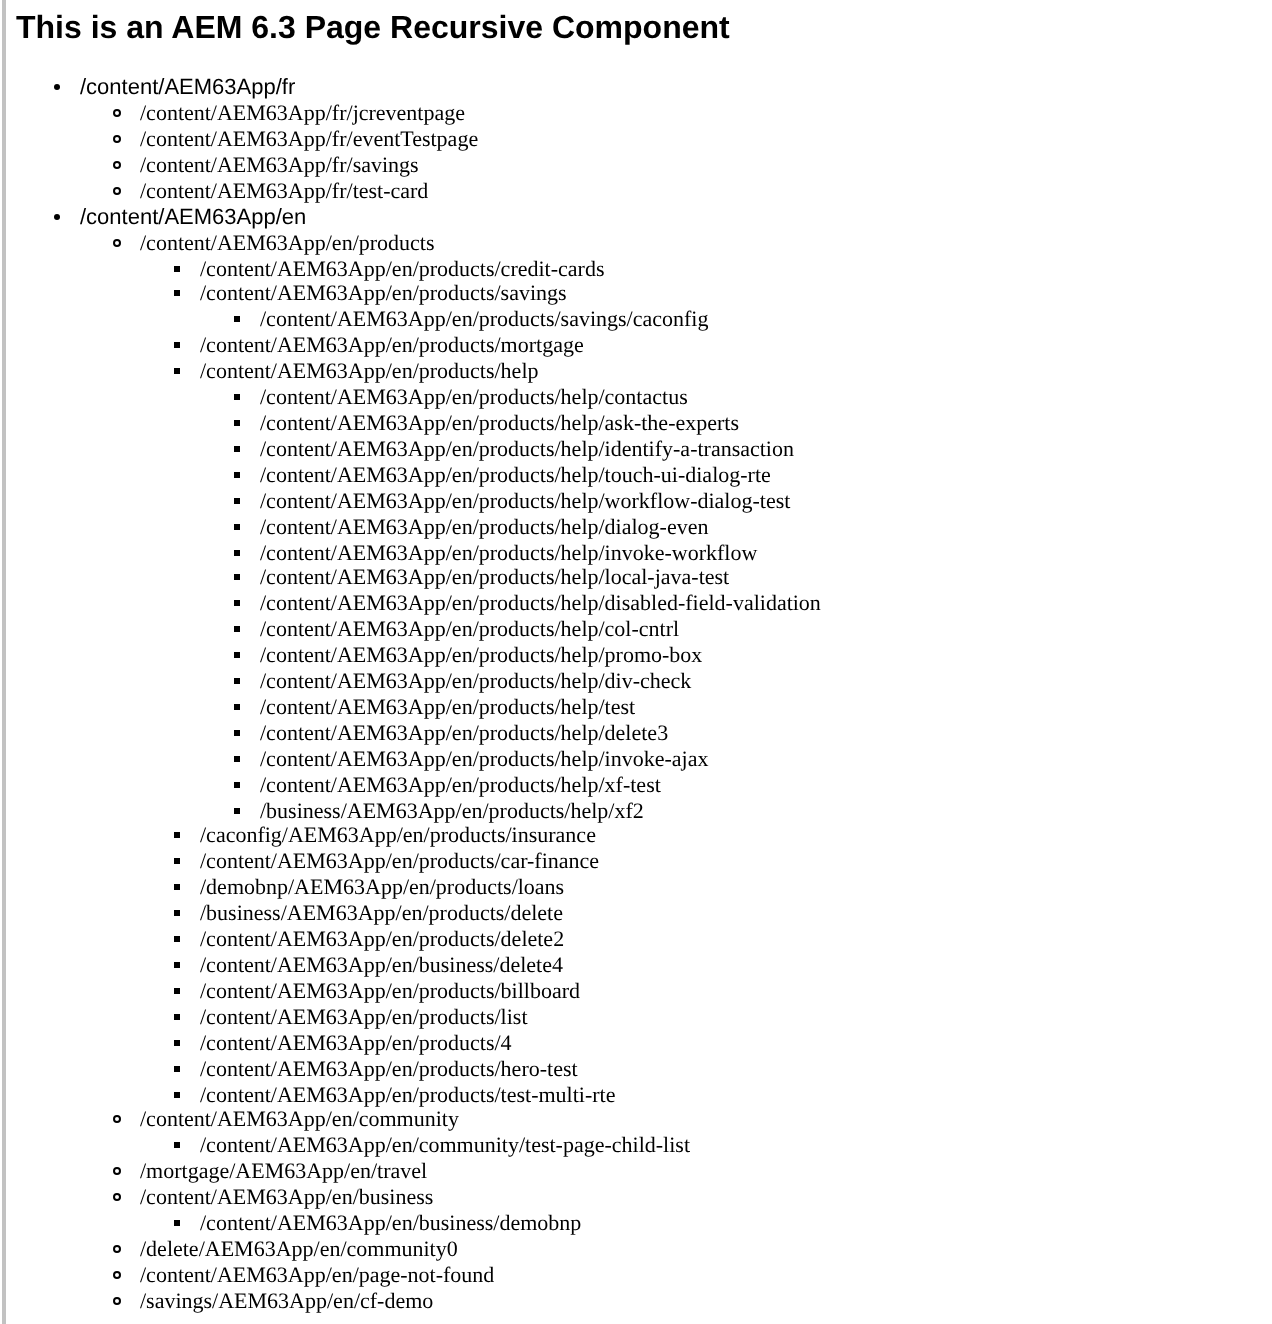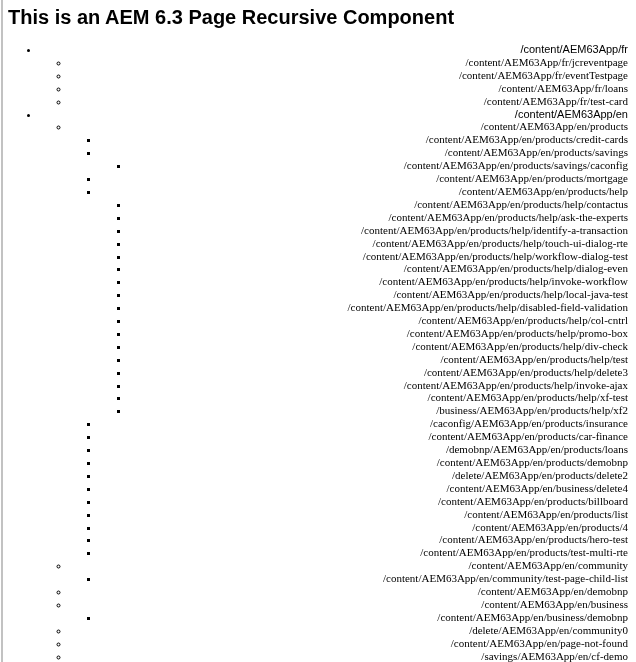--- a/index.html
+++ b/index.html
@@ -16,35 +16,34 @@
   }
   .page {
     box-sizing: border-box;
     height: 662px;
     margin-left: 1px;
     border-left: 2px solid #c2c2c2;
     padding: 5px 8px 0 5px;
     background: #ffffff;
   }
   h1.page-title {
-    font-size: 20px;
+    font-size: 16px;
     line-height: 1.2;
     font-weight: bold;
     margin: 0;
     letter-spacing: 0;
   }
   .tree {
     font-size: 11px;
     line-height: 12.9px;
   }
   .tree > ul {
     margin: 14px 0 0 0;
     padding-left: 32px;
     list-style-type: disc;
-    text-align: right;
   }
   .tree ul ul {
     margin: 0;
     padding-left: 30px;
     list-style-type: circle;
     font-family: Liberation Serif, serif;
   }
   .tree ul ul ul {
     list-style-type: square;
   }
@@ -59,21 +58,21 @@
 </head>
 <body>
 
 <div class="page">
   <h1 class="page-title">This is an AEM 6.3 Page Recursive Component</h1>
   <div class="tree" id="tree-root">
       <ul>
         <li>/content/AEM63App/fr<ul>
             <li>/content/AEM63App/fr/jcreventpage</li>
             <li>/content/AEM63App/fr/eventTestpage</li>
-            <li>/content/AEM63App/fr/loans</li>
+            <li>/content/AEM63App/fr/savings</li>
             <li>/content/AEM63App/fr/test-card</li>
           </ul></li>
         <li>/content/AEM63App/en<ul>
             <li>/content/AEM63App/en/products<ul>
                 <li>/content/AEM63App/en/products/credit-cards</li>
                 <li>/content/AEM63App/en/products/savings<ul>
                     <li>/content/AEM63App/en/products/savings/caconfig</li>
                   </ul></li>
                 <li>/content/AEM63App/en/products/mortgage</li>
                 <li>/content/AEM63App/en/products/help<ul>
@@ -91,33 +90,33 @@
                     <li>/content/AEM63App/en/products/help/div-check</li>
                     <li>/content/AEM63App/en/products/help/test</li>
                     <li>/content/AEM63App/en/products/help/delete3</li>
                     <li>/content/AEM63App/en/products/help/invoke-ajax</li>
                     <li>/content/AEM63App/en/products/help/xf-test</li>
                     <li>/business/AEM63App/en/products/help/xf2</li>
                   </ul></li>
                 <li>/caconfig/AEM63App/en/products/insurance</li>
                 <li>/content/AEM63App/en/products/car-finance</li>
                 <li>/demobnp/AEM63App/en/products/loans</li>
-                <li>/content/AEM63App/en/products/demobnp</li>
-                <li>/delete/AEM63App/en/products/delete2</li>
+                <li>/business/AEM63App/en/products/delete</li>
+                <li>/content/AEM63App/en/products/delete2</li>
                 <li>/content/AEM63App/en/business/delete4</li>
                 <li>/content/AEM63App/en/products/billboard</li>
                 <li>/content/AEM63App/en/products/list</li>
                 <li>/content/AEM63App/en/products/4</li>
                 <li>/content/AEM63App/en/products/hero-test</li>
                 <li>/content/AEM63App/en/products/test-multi-rte</li>
               </ul></li>
             <li>/content/AEM63App/en/community<ul>
                 <li>/content/AEM63App/en/community/test-page-child-list</li>
               </ul></li>
-            <li>/content/AEM63App/en/demobnp</li>
+            <li>/mortgage/AEM63App/en/travel</li>
             <li>/content/AEM63App/en/business<ul>
                 <li>/content/AEM63App/en/business/demobnp</li>
               </ul></li>
             <li>/delete/AEM63App/en/community0</li>
             <li>/content/AEM63App/en/page-not-found</li>
             <li>/savings/AEM63App/en/cf-demo</li>
           </ul></li>
       </ul>
     </div>
 </div>

